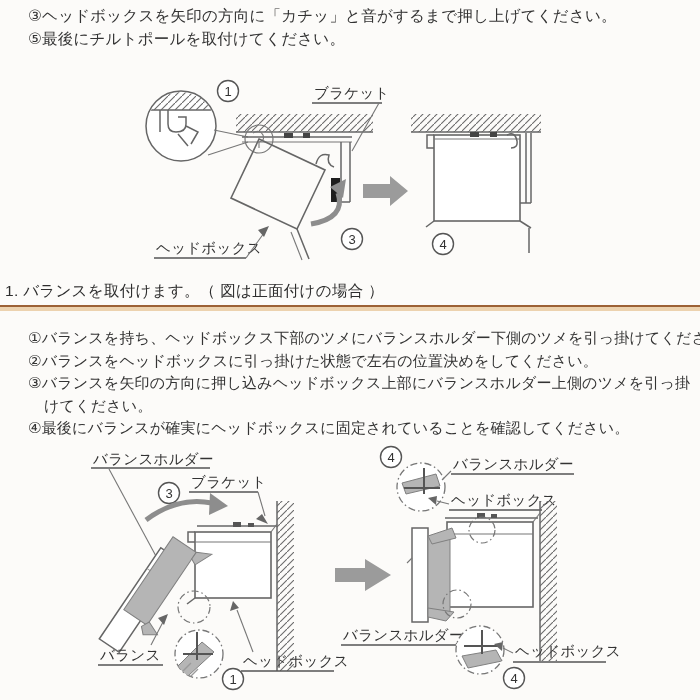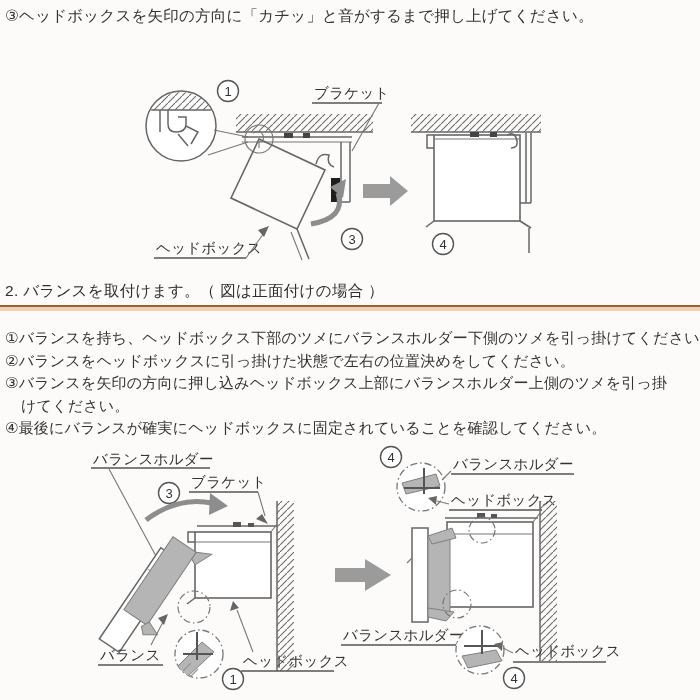--- a/index.html
+++ b/index.html
@@ -3,21 +3,21 @@
 <meta charset="utf-8">
 <style>
   html,body{margin:0;padding:0;}
   body{
     width:700px;height:700px;position:relative;overflow:hidden;
     background:#fcfbf9;
     font-family:"Liberation Sans","DejaVu Sans",sans-serif;
     color:#333;
   }
   .instr{position:absolute;left:5px;font-size:15.5px;line-height:23px;letter-spacing:.2px;color:#333;}
-  .instr div{white-space:nowrap;}
+  .instr div{white-space:nowrap;margin-left:23px;}
   #top-instructions{top:4px;}
   #valance-instructions{top:327px;font-size:15px;line-height:22.6px;}
   .indent{padding-left:16px;}
   #section-heading-block{position:absolute;top:281px;left:0;width:700px;}
   #section-heading{font-size:15.5px;letter-spacing:.3px;color:#2e2e2e;padding-left:5px;white-space:nowrap;}
   #heading-rule{margin-top:3px;height:4px;border-top:2px solid #9c6136;background:#ecd2af;width:700px;}
   svg{position:absolute;left:0;}
   #diagram1{top:75px;}
   #diagram2{top:440px;}
   svg text{font-family:"Liberation Sans","DejaVu Sans",sans-serif;fill:#333;}
@@ -28,20 +28,21 @@
   .ul{stroke:#555;stroke-width:1.3;}
   .dash{stroke:#777;stroke-width:1.2;fill:none;stroke-dasharray:7 3 1.5 3;}
   .grayfill{fill:#b5b5b5;stroke:#808080;stroke-width:1;}
   .bigarrow{fill:#9b9b9b;}
 </style>
 </head>
 <body>
 
 <div class="instr" id="top-instructions">
   <div>③ヘッドボックスを矢印の方向に「カチッ」と音がするまで押し上げてください。</div>
+  <div>⑤最後にチルトポールを取付けてください。</div>
 </div>
 
 <svg id="diagram1" width="700" height="205" viewBox="0 0 700 205">
   <defs>
     <pattern id="h1" patternUnits="userSpaceOnUse" width="7" height="7">
       <path d="M -1 8 L 8 -1" stroke="#6a6a6a" stroke-width="1.1"></path>
     </pattern>
     <clipPath id="dc1">
         <circle cx="181" cy="51" r="34"></circle>
       </clipPath>
@@ -133,21 +134,21 @@
 
   <g>
     <text x="156" y="178" class="lbl">ヘッドボックス</text>
     <line x1="154" y1="183" x2="246" y2="183" class="ul"></line>
     <line x1="246" y1="183" x2="264" y2="158" class="thin"></line>
     <polygon points="269,151 258,155 264,162" fill="#666"></polygon>
   </g>
 </svg>
 
 <div id="section-heading-block">
-  <div id="section-heading">2. バランスを取付けます。（ 図は正面付けの場合 ）</div>
+  <div id="section-heading">1. バランスを取付けます。（ 図は正面付けの場合 ）</div>
   <div id="heading-rule"></div>
 </div>
 
 <div class="instr" id="valance-instructions">
   <div>①バランスを持ち、ヘッドボックス下部のツメにバランスホルダー下側のツメを引っ掛けてください。</div>
   <div>②バランスをヘッドボックスに引っ掛けた状態で左右の位置決めをしてください。</div>
   <div>③バランスを矢印の方向に押し込みヘッドボックス上部にバランスホルダー上側のツメを引っ掛</div>
   <div class="indent">けてください。</div>
   <div>④最後にバランスが確実にヘッドボックスに固定されていることを確認してください。</div>
 </div>

